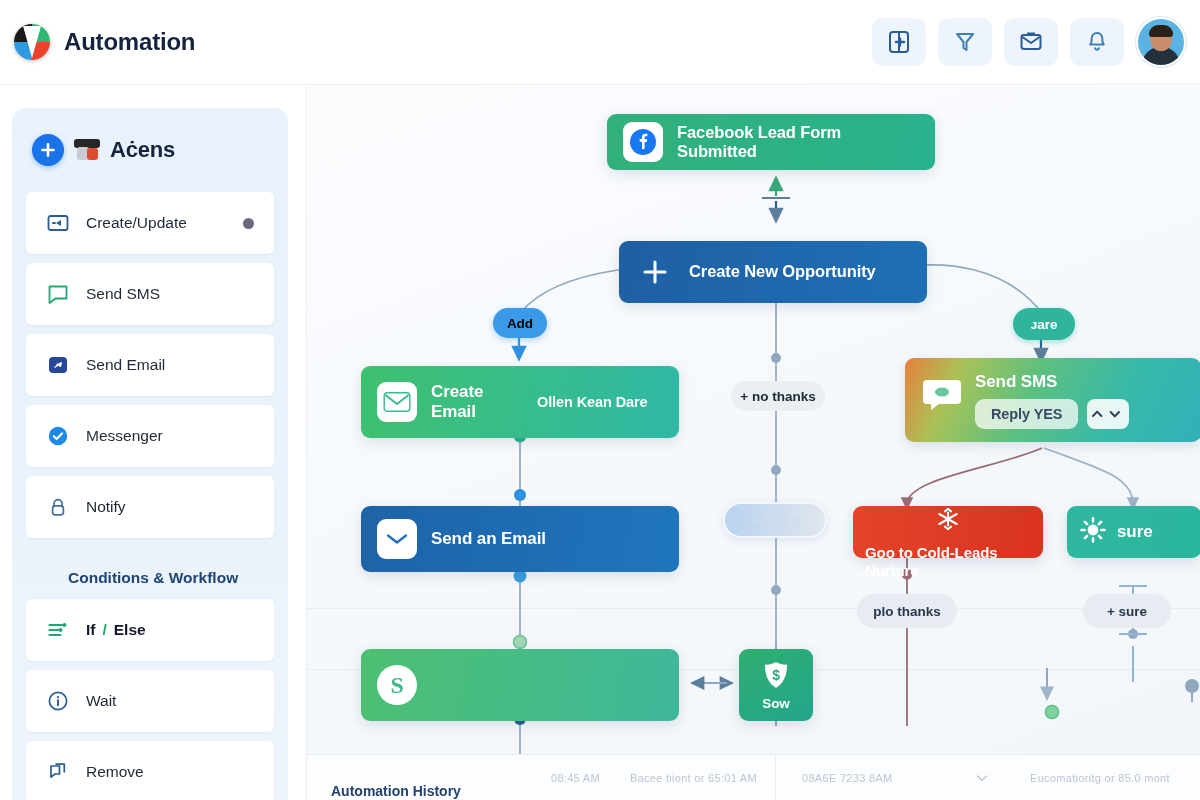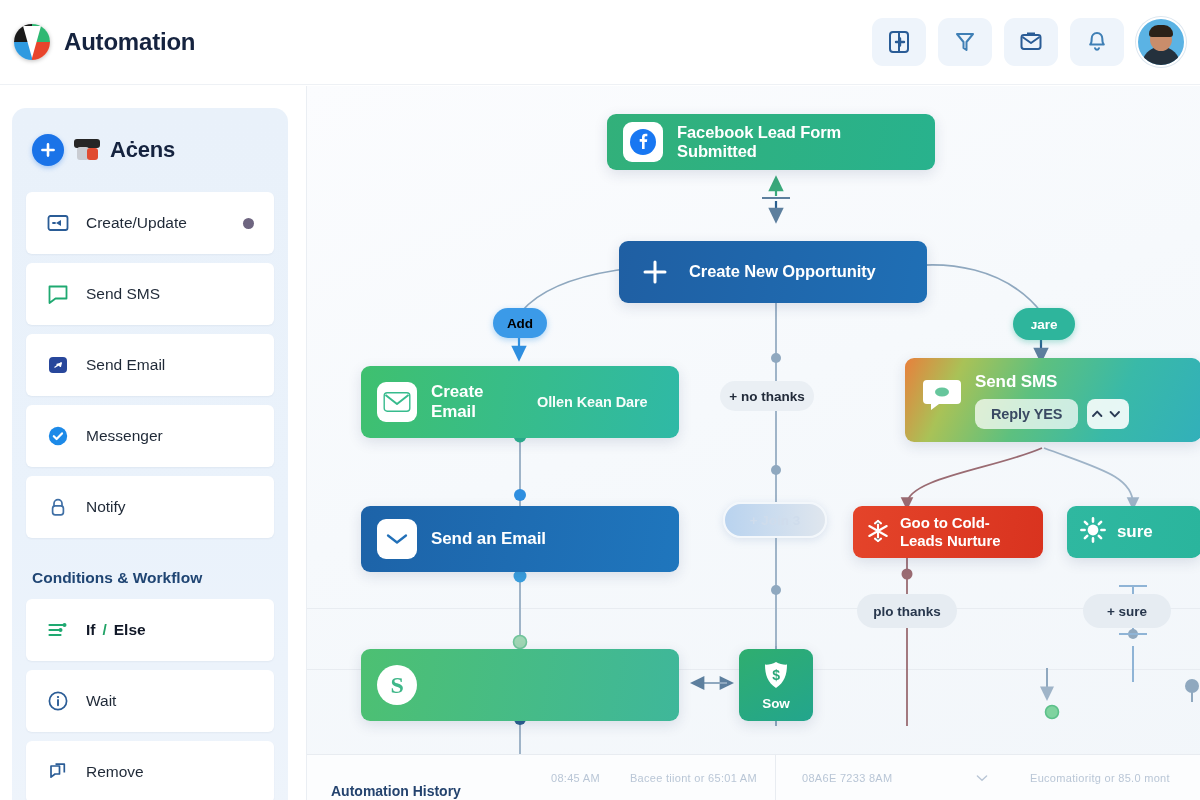--- a/index.html
+++ b/index.html
@@ -86,20 +86,21 @@
     display: flex; align-items: center; gap: 16px; padding: 0 20px;
     box-shadow: 0 1px 2px rgba(20,40,80,.05);
   }
   .side-card .label { font-size: 15.5px; color: #1f2937; font-weight: 400; }
   .side-card .dot-badge {
     width: 11px; height: 11px; border-radius: 50%; background: #6e6580; margin-left: auto;
   }
   .side-section-title {
     font-size: 15.5px; font-weight: 700; color: #1f4573;
     padding: 22px 6px 12px 6px;
+    margin-left: 36px;
   }
   .ifelse { display:flex; align-items:baseline; gap:7px; font-size:15.5px; color:#1f2937;}
   .ifelse .slash { color:#21a366; font-weight:700; }
   .ifelse b { font-weight:700; color:#111827; }
 
   
   .canvas {
     position: absolute; left: 306px; top: 86px; width: 894px; height: 714px;
     background: linear-gradient(160deg,#fbfcfe 0%, #f6f9fc 45%, #f2f6fa 100%);
     border-left: 1px solid #eaeef3; overflow: hidden;
@@ -411,21 +412,21 @@
       <div class="sq-icon">
         <svg width="28" height="22" viewBox="0 0 28 22">
           <rect x="1.2" y="1.8" width="25.6" height="18.4" rx="3" fill="#fff" stroke="#37bb8d" stroke-width="1.4"></rect>
           <path d="M2.5 4l11.5 9 11.5-9" stroke="#37bb8d" stroke-width="2" fill="none" stroke-linejoin="round"></path>
         </svg>
       </div>
       <div class="ntext" style="max-width:92px;">Create Email</div>
       <div style="font-size:14.5px;font-weight:700;opacity:.96;">Ollen Kean Dare</div>
     </div>
 
-    <div class="pill pill-grey" style="left:413px; top:295px; width:94px; height:30px;justify-content:center;">
+    <div class="pill pill-grey" style="left:424px; top:295px; width:94px; height:30px;justify-content:center;">
       <span>+ no thanks</span>
     </div>
 
     <div class="node" style="left:598px; top:272px; width:296px; height:84px;
                 background:linear-gradient(115deg,#e8803c 0%, #a9c257 18%, #5dc07f 42%, #39b9a8 70%, #32b0ba 100%);
                 font-size:17px; align-items:flex-start; padding-top:14px; gap:12px;">
       <div style="flex:none;margin-top:4px;">
         <svg width="42" height="38" viewBox="0 0 42 38">
           <path d="M6 4h30a4 4 0 014 4v16a4 4 0 01-4 4H18l-8 6v-6H6a4 4 0 01-4-4V8a4 4 0 014-4z" fill="#fff"></path>
           <ellipse cx="21" cy="16" rx="7" ry="4.6" fill="#66c69c"></ellipse>
@@ -458,21 +459,21 @@
         </svg>
       </div>
       <div class="ntext">Send an Email</div>
     </div>
 
     <div class="pill pill-ghost" style="left:416px; top:416px; width:104px; height:36px;">
       <span>+ Join 3</span>
     </div>
 
     <div class="node" style="left:546px; top:420px; width:190px; height:52px;
-                background:linear-gradient(100deg,#e4442a,#d9331f); font-size:15px; gap:9px; padding:0 12px;">
+                background:linear-gradient(100deg,#e4442a,#d9331f); font-size:15px; gap:9px; padding:0 12px;flex-direction:column;">
       <div style="flex:none;">
         <svg width="26" height="26" viewBox="0 0 26 26">
           <g stroke="#fff" stroke-width="2.1" stroke-linecap="round">
             <path d="M13 3v20M4.3 8l17.4 10M21.7 8L4.3 18"></path>
             <path d="M10 5.4L13 3l3 2.4M10 20.6L13 23l3-2.4"></path>
           </g>
         </svg>
       </div>
       <div class="ntext">Goo to Cold-Leads Nurture</div>
     </div>

